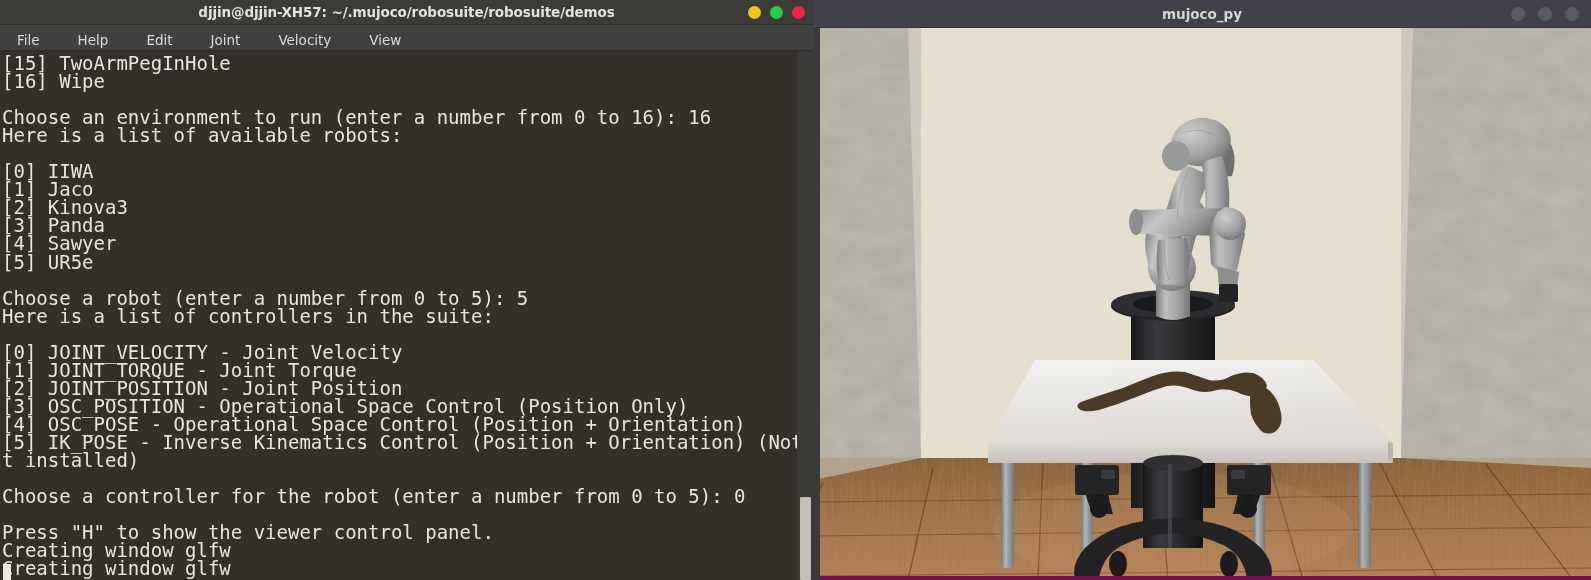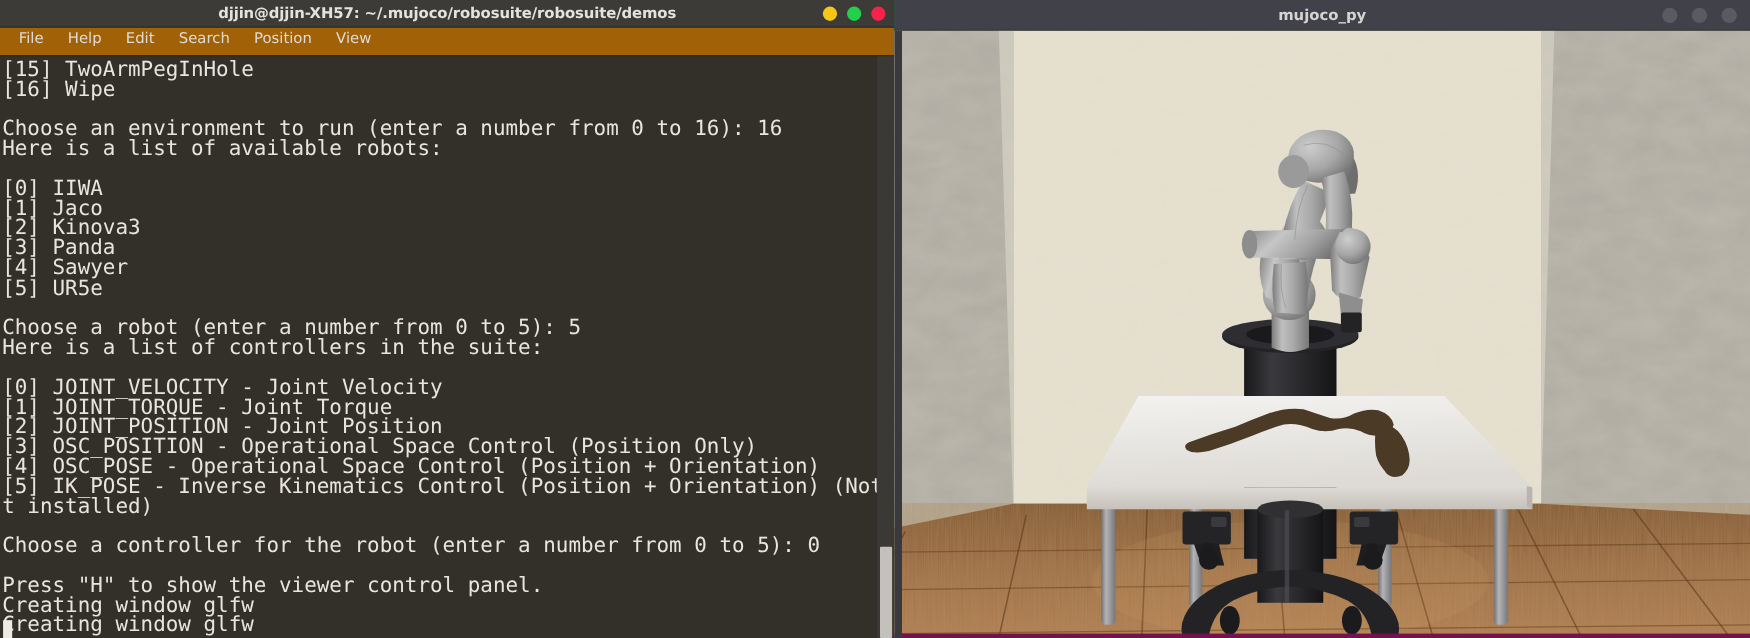--- a/index.html
+++ b/index.html
@@ -31,23 +31,23 @@
     position:absolute; right:8px; top:0; height:25px;
     display:flex; align-items:center; gap:9px;
   }
   .winbtn { width:13px; height:13px; border-radius:50%; display:block; }
   .winbtn.min { background:#f5c518; }
   .winbtn.max { background:#22d04a; }
   .winbtn.close { background:#f5234a; }
 
   #terminal-menubar {
     height:26px; width:100%;
-    background:#a16207;
-    display:flex; align-items:flex-start;
-    padding-left:8px; gap:4px;
+    background:#404040;
+    display:flex; align-items:flex-end;
+    padding-left:8px; gap:20px;
     border-bottom:1px solid #2b2a27;
   }
   .menu-item {
     font-size:13.5px; color:#dedbd6;
     padding:2px 9px; border-radius:3px;
     font-family:"DejaVu Sans", sans-serif;
     cursor:default;
   }
 
   #terminal-body {
@@ -138,22 +138,22 @@
         <span class="winbtn min"></span>
         <span class="winbtn max"></span>
         <span class="winbtn close"></span>
       </div>
     </div>
 
     <div id="terminal-menubar">
       <div class="menu-item">File</div>
       <div class="menu-item">Help</div>
       <div class="menu-item">Edit</div>
-      <div class="menu-item">Search</div>
-      <div class="menu-item">Position</div>
+      <div class="menu-item">Joint</div>
+      <div class="menu-item">Velocity</div>
       <div class="menu-item">View</div>
     </div>
 
     <div id="terminal-body">
       <div id="terminal-screen">
         <div id="terminal-text">[15] TwoArmPegInHole
 [16] Wipe
 
 Choose an environment to run (enter a number from 0 to 16): 16
 Here is a list of available robots:

